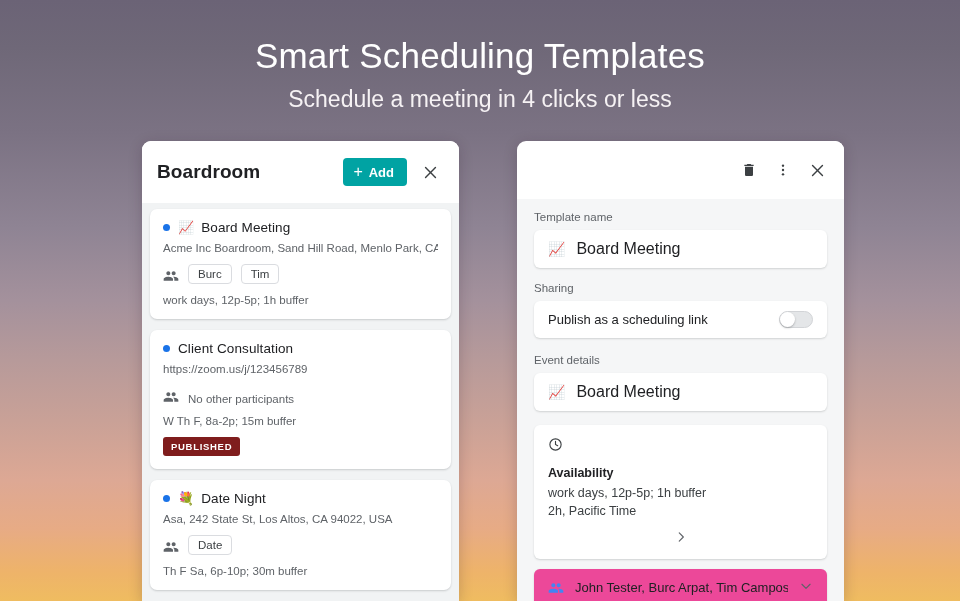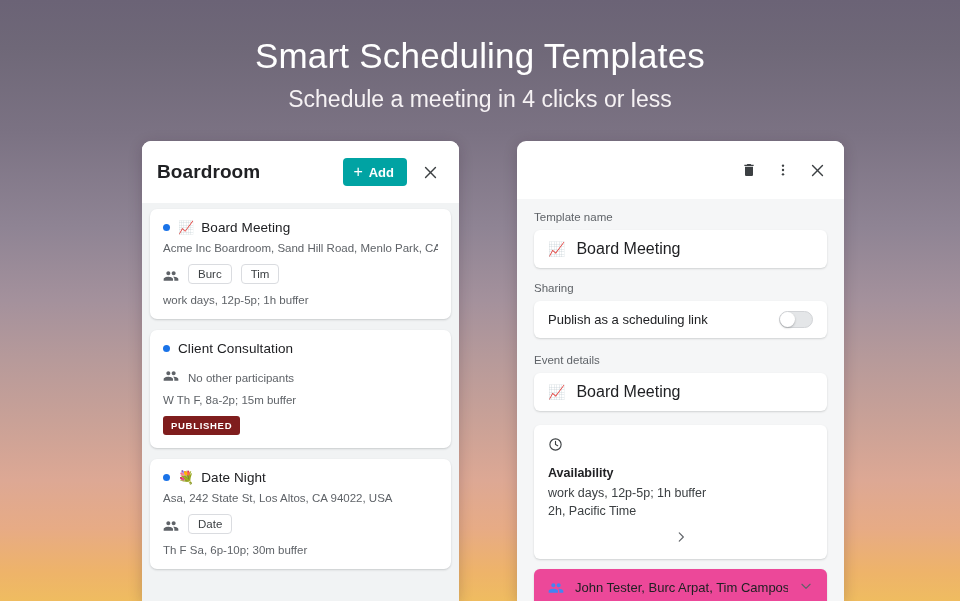--- a/index.html
+++ b/index.html
@@ -343,20 +343,21 @@
           <span class="chip">Tim</span>
         </div>
         <div class="tpl-avail">work days, 12p-5p; 1h buffer</div>
       </div>
 
       <div class="tpl-card">
         <div class="tpl-titlerow">
           <span class="dot"></span>
           <span class="tpl-name">Client Consultation</span>
         </div>
+        <div class="tpl-sub">https://zoom.us/j/123456789</div>
         <div class="tpl-people">
           <span class="people-icon">
             <svg width="16" height="16" viewBox="0 0 24 24" fill="currentColor">
                 <path d="M16 11c1.66 0 2.99-1.34 2.99-3S17.66 5 16 5c-1.66 0-3 1.34-3 3s1.34 3 3 3zm-8 0c1.66 0 2.99-1.34 2.99-3S9.66 5 8 5C6.34 5 5 6.34 5 8s1.34 3 3 3zm0 2c-2.33 0-7 1.17-7 3.5V19h14v-2.5c0-2.33-4.67-3.5-7-3.5zm8 0c-.29 0-.62.02-.97.05 1.16.84 1.97 1.97 1.97 3.45V19h6v-2.5c0-2.33-4.67-3.5-7-3.5z"></path>
               </svg>
           </span>
           <span class="people-none">No other participants</span>
         </div>
         <div class="tpl-avail">W Th F, 8a-2p; 15m buffer</div>
         <span class="badge">PUBLISHED</span>

